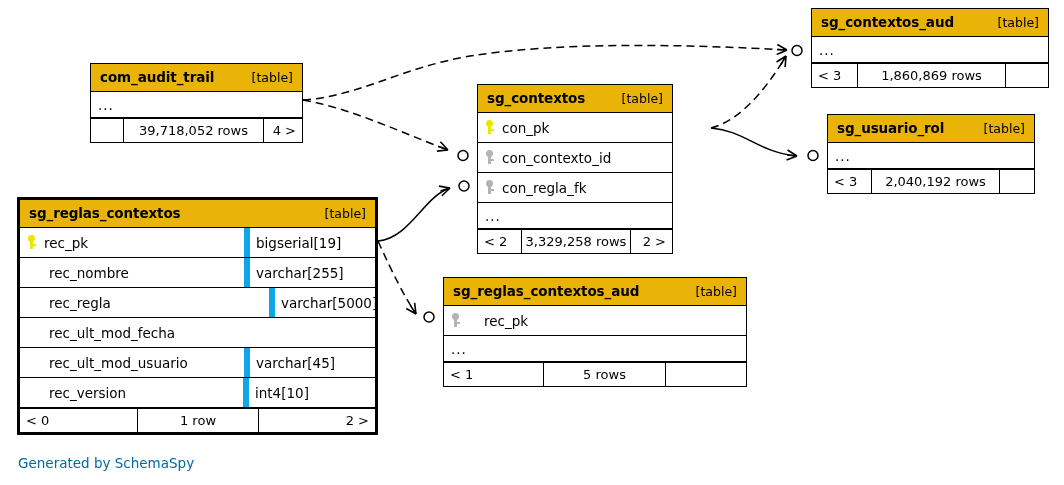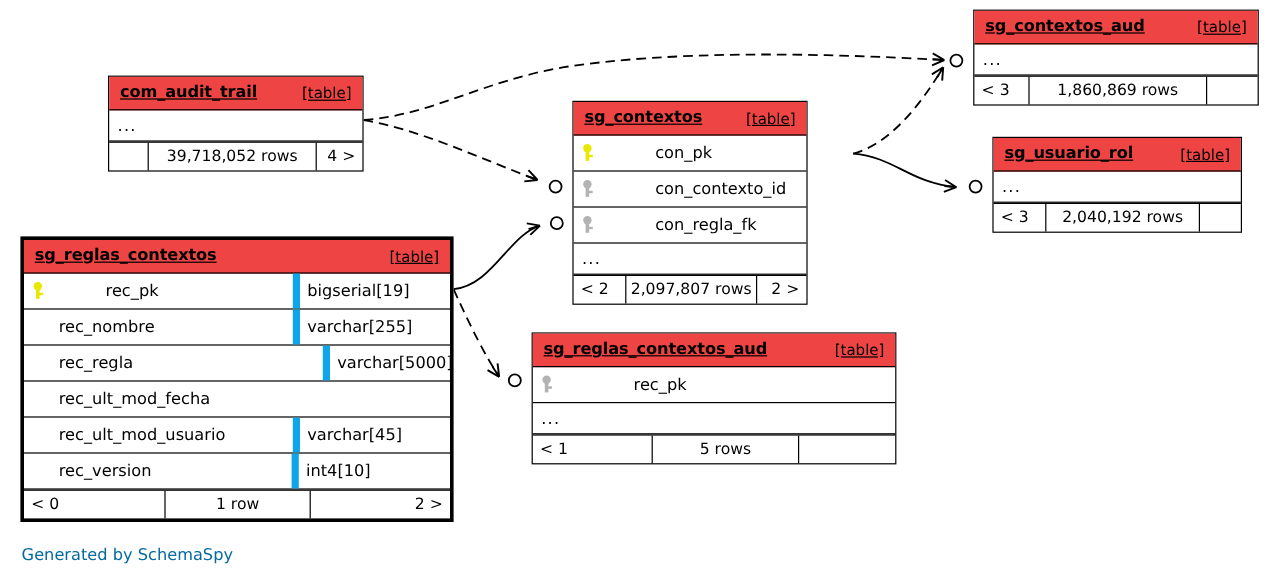--- a/index.html
+++ b/index.html
@@ -38,26 +38,25 @@
     color: #000000;
     z-index: 2;
   }
   .tbl.focal {
     border: 3px solid #000000;
   }
   .thead {
     display: flex;
     align-items: center;
     justify-content: space-between;
-    background: #ef4444;
+    background: #eab308;
     border-bottom: 1px solid #000000;
     padding: 4px 9px 5px 9px;
     box-sizing: border-box;
     height: 28px;
-    text-decoration: underline;
   }
   .tname {
     font-weight: bold;
     font-size: 13.5px;
     letter-spacing: -0.1px;
     white-space: nowrap;
   }
   .ttag {
     font-size: 12.5px;
     color: #000000;
@@ -74,21 +73,20 @@
   .trow:last-of-type {
     border-bottom: none;
   }
   .colname {
     display: flex;
     align-items: center;
     flex: 1 1 auto;
     padding-left: 7px;
     white-space: nowrap;
     overflow: hidden;
-    gap: 44px;
   }
   .colname .lbl {
     padding-left: 6px;
   }
   .colname.indent .lbl {
     padding-left: 22px;
   }
   .coltype {
     display: flex;
     align-items: center;
@@ -272,21 +270,21 @@
             <i class="tooth"></i>
         </span>
         <span class="lbl">con_regla_fk</span>
       </div>
     </div>
 
     <div class="ellipsis-row">...</div>
 
     <div class="tfoot">
       <div class="f-left" style="width:46px;">&lt; 2</div>
-      <div class="f-mid">2,097,807 rows</div>
+      <div class="f-mid">3,329,258 rows</div>
       <div class="f-right" style="width:43px;">2 &gt;</div>
     </div>
   </div>
 
   <div class="tbl" style="left:811px; top:8px; width:238px;">
     <div class="thead">
       <span class="tname">sg_contextos_aud</span>
       <span class="ttag">[table]</span>
     </div>
     <div class="ellipsis-row">...</div>

